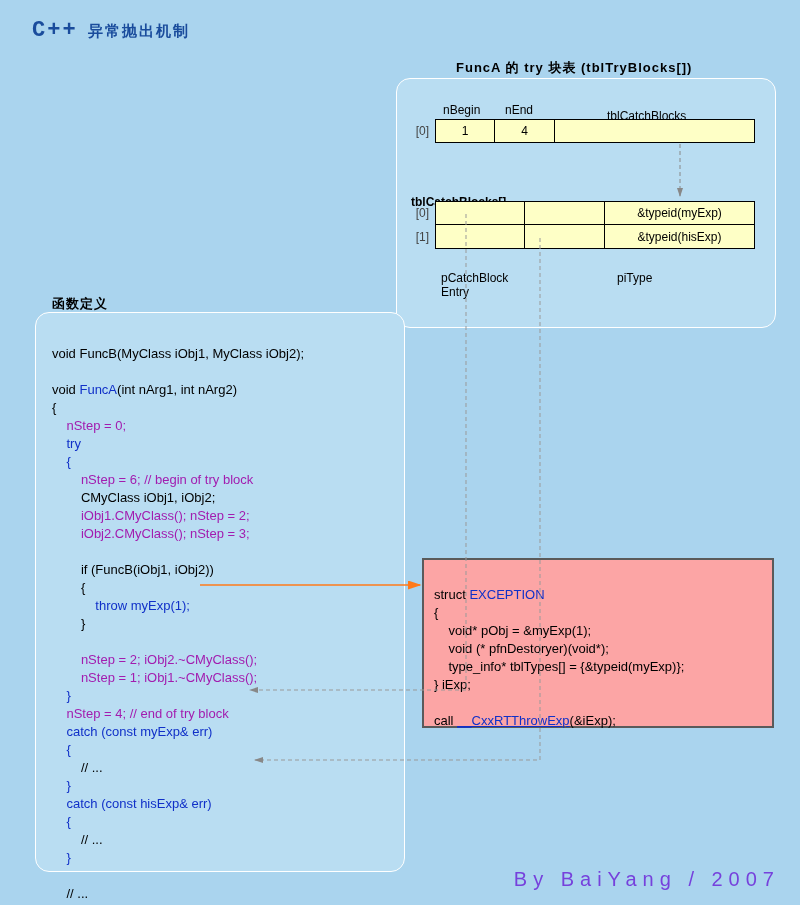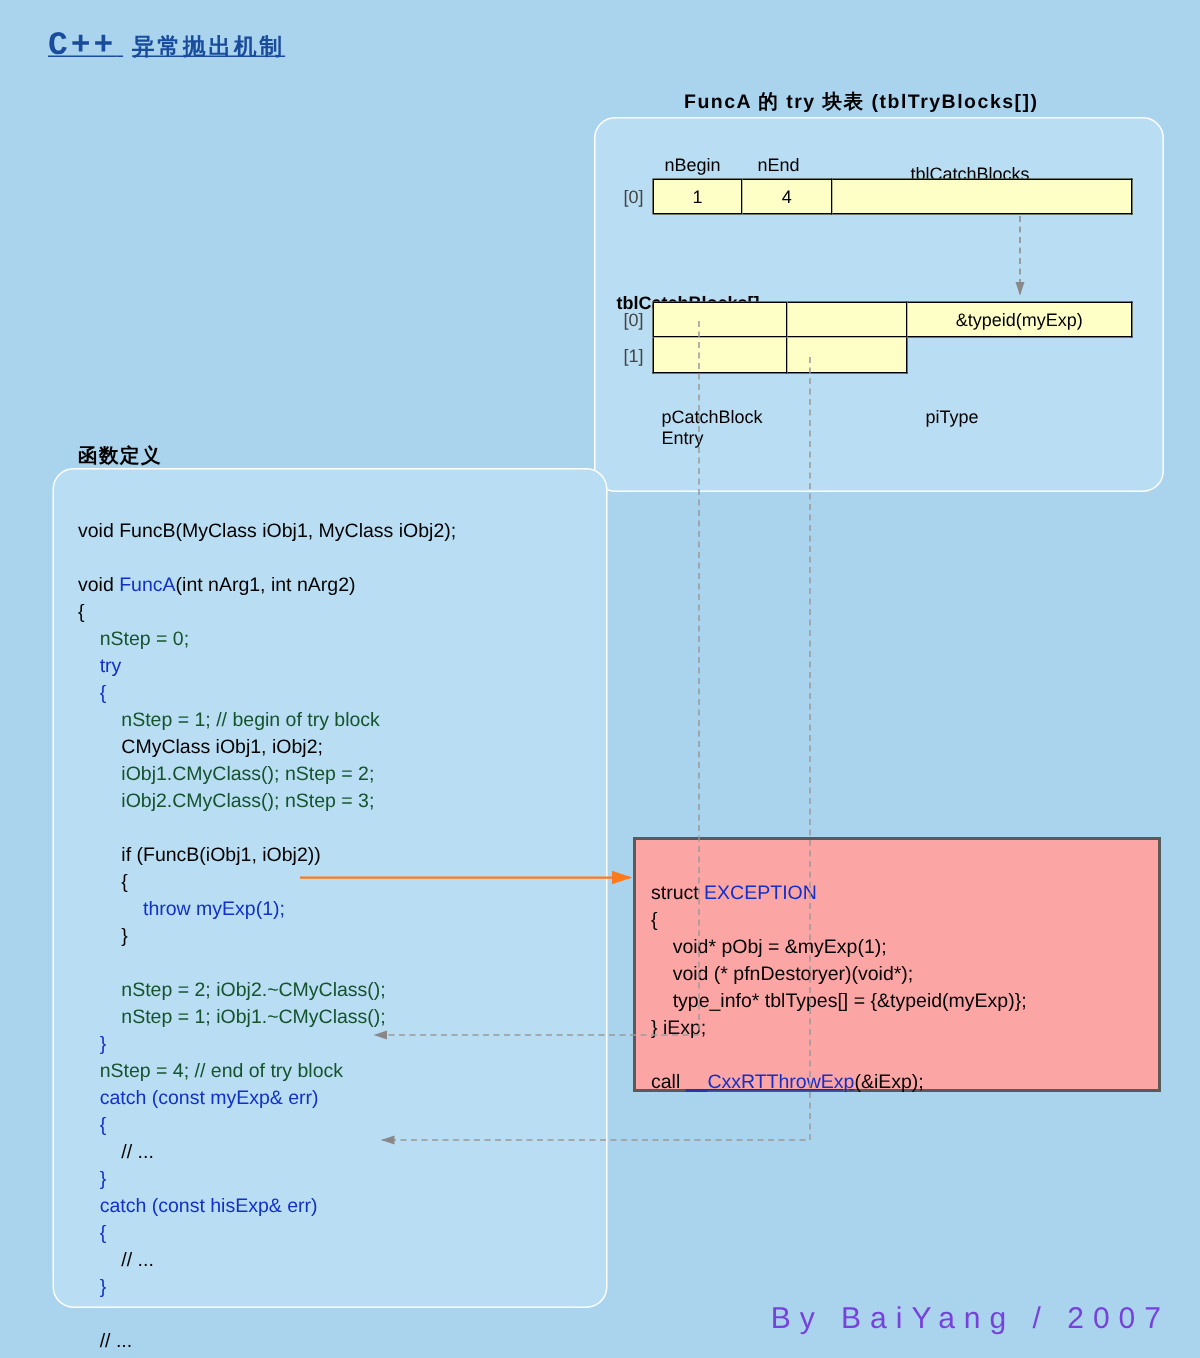--- a/index.html
+++ b/index.html
@@ -6,21 +6,21 @@
   body {
     margin: 0; padding: 0;
     width: 800px; height: 905px;
     background: #aad4ee;
     font-family: Arial, "Microsoft YaHei", sans-serif;
     position: relative;
     overflow: hidden;
   }
   .title {
     position: absolute; top: 18px; left: 32px;
-    color: #1a4c9c; font-weight: bold; text-decoration: underline;
+    color: #1a4c9c; font-weight: bold;
   }
   .title .cpp { font-size: 22px; font-family: "Courier New", monospace; letter-spacing: 2px; }
   .title .cn  { font-size: 15px; padding-left: 6px; letter-spacing: 2px;}
   .panel {
     position: absolute;
     background: #b9ddf2;
     border: 1px solid #ffffff;
     border-radius: 14px;
   }
   .panel-label {
@@ -45,21 +45,21 @@
   }
   .hdr { font-size:12px; position:absolute;margin-top:16px; }
 
   .code {
     font-family: Arial, sans-serif;
     font-size: 13px; line-height: 18px;
     white-space: pre;
     color: #000;
   }
   .kw   { color: #1030c8; }
-  .dim  { color: #14532d; }
+  .dim  { color: #a21caf; }
   .link { color: #1030c8; text-decoration: underline; }
 
   #exc-box {
     position:absolute; left:422px; top:558px;
     width:352px; height:170px;
     background:#fca5a5;
     border:2px solid #5a5a5a;
   }
   #exc-box .code { padding: 8px 10px; }
 
@@ -104,39 +104,40 @@
     <div class="tbl-row">
       <div class="tbl-idx">[0]</div>
       <div class="tbl-cell" style="width:90px;"></div>
       <div class="tbl-cell" style="width:80px; border-left:none;"></div>
       <div class="tbl-cell" style="width:150px; border-left:none;">&amp;typeid(myExp)</div>
     </div>
     <div class="tbl-row">
       <div class="tbl-idx">[1]</div>
       <div class="tbl-cell" style="width:90px; border-top:none;"></div>
       <div class="tbl-cell" style="width:80px; border-left:none; border-top:none;"></div>
+      <div class="tbl-cell" style="width:150px; border-left:none; border-top:none;">&amp;typeid(hisExp)</div>
     </div>
   </div>
 
   <div class="hdr" style="left:44px; top:176px; white-space:pre;">pCatchBlock
 Entry</div>
   <div class="hdr" style="left:220px; top:176px;text-align:right;">piType</div>
 </div>
 
 <div id="func-panel" class="panel">
   <div class="panel-label">函数定义</div>
   <div class="code" style="padding:14px 16px;">
 <span>void FuncB(MyClass iObj1, MyClass iObj2);</span>
 
 <span>void </span><span class="kw">FuncA</span><span>(int nArg1, int nArg2)</span>
 <span>{</span>
 <span class="dim">    nStep = 0;</span>
 <span class="kw">    try</span>
 <span class="kw">    {</span>
-<span class="dim">        nStep = 1; // begin of try block</span>
+<span class="dim">        nStep = 6; // begin of try block</span>
 <span>        CMyClass iObj1, iObj2;</span>
 <span class="dim">        iObj1.CMyClass(); nStep = 2;</span>
 <span class="dim">        iObj2.CMyClass(); nStep = 3;</span>
 
 <span>        if (FuncB(iObj1, iObj2))</span>
 <span>        {</span>
 <span>            </span><span class="kw">throw myExp(1);</span>
 <span>        }</span>
 
 <span class="dim">        nStep = 2; iObj2.~CMyClass();</span>

